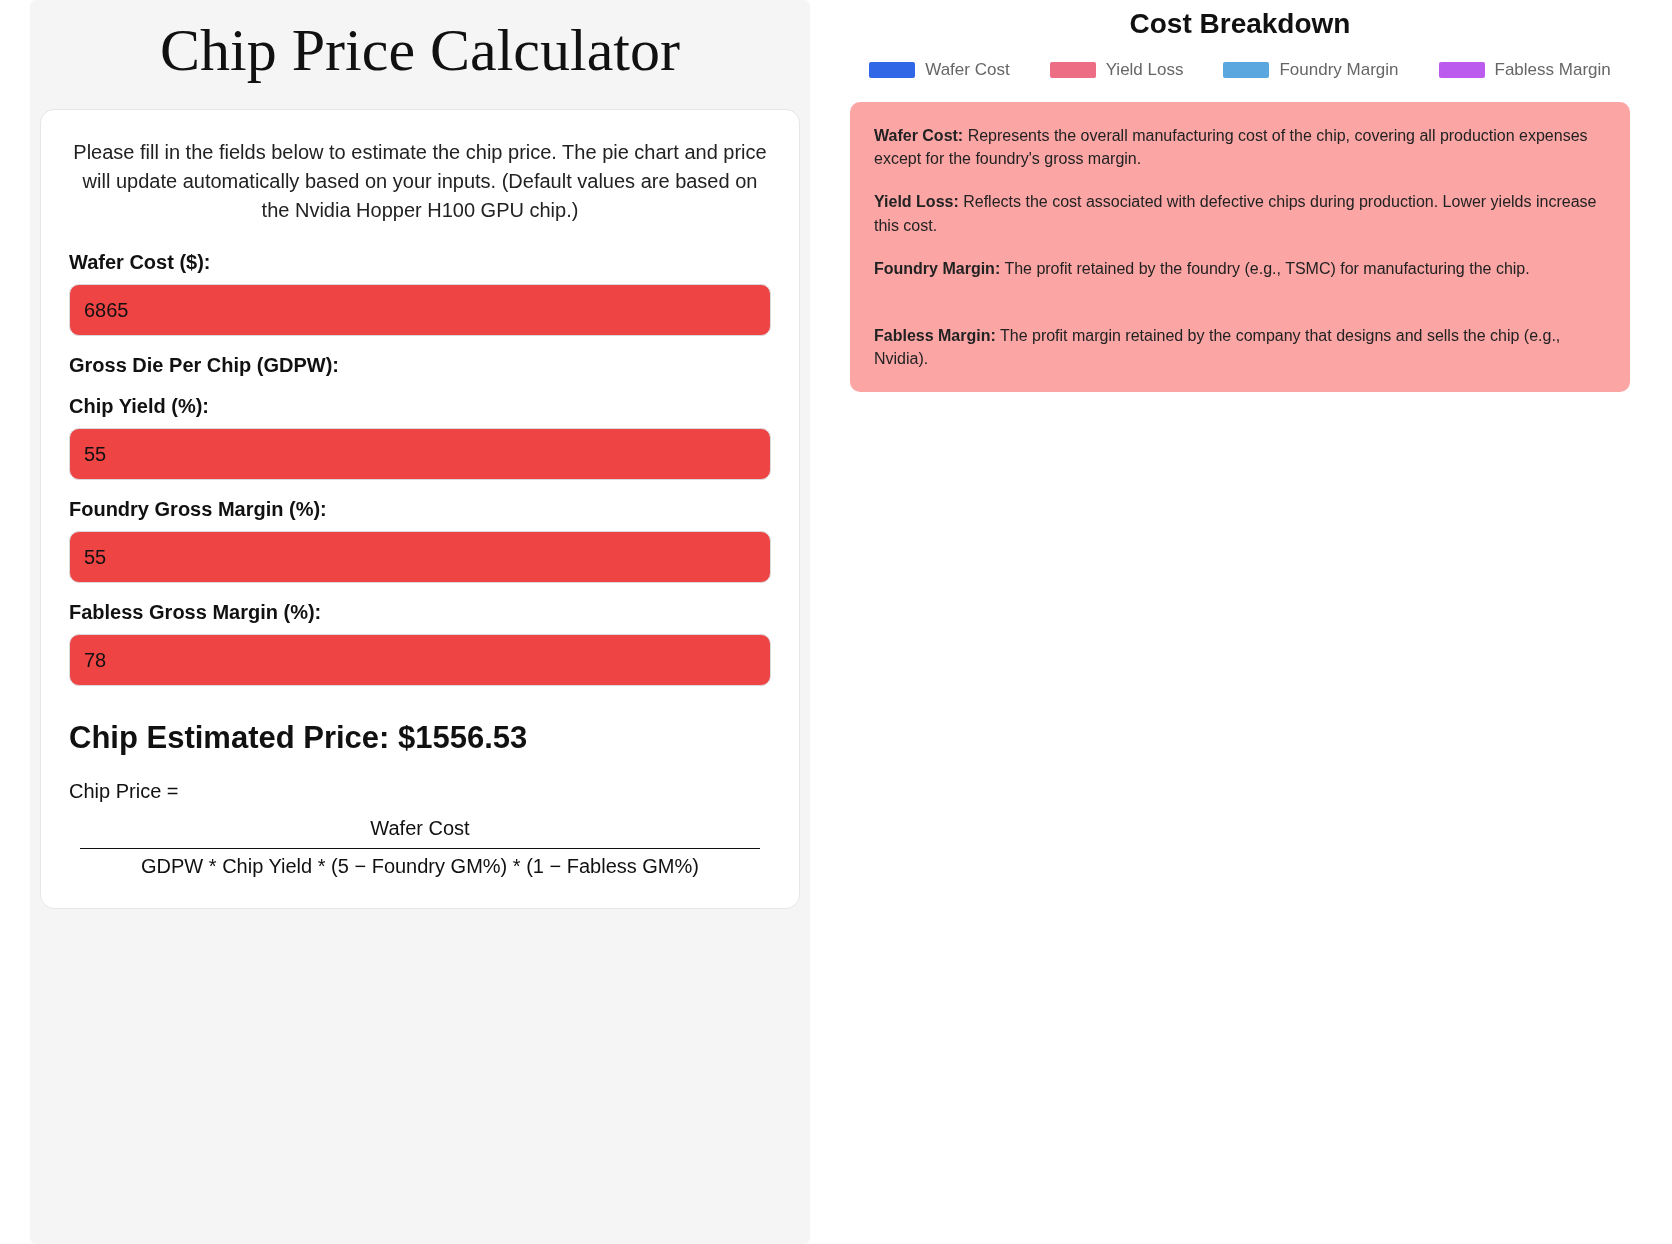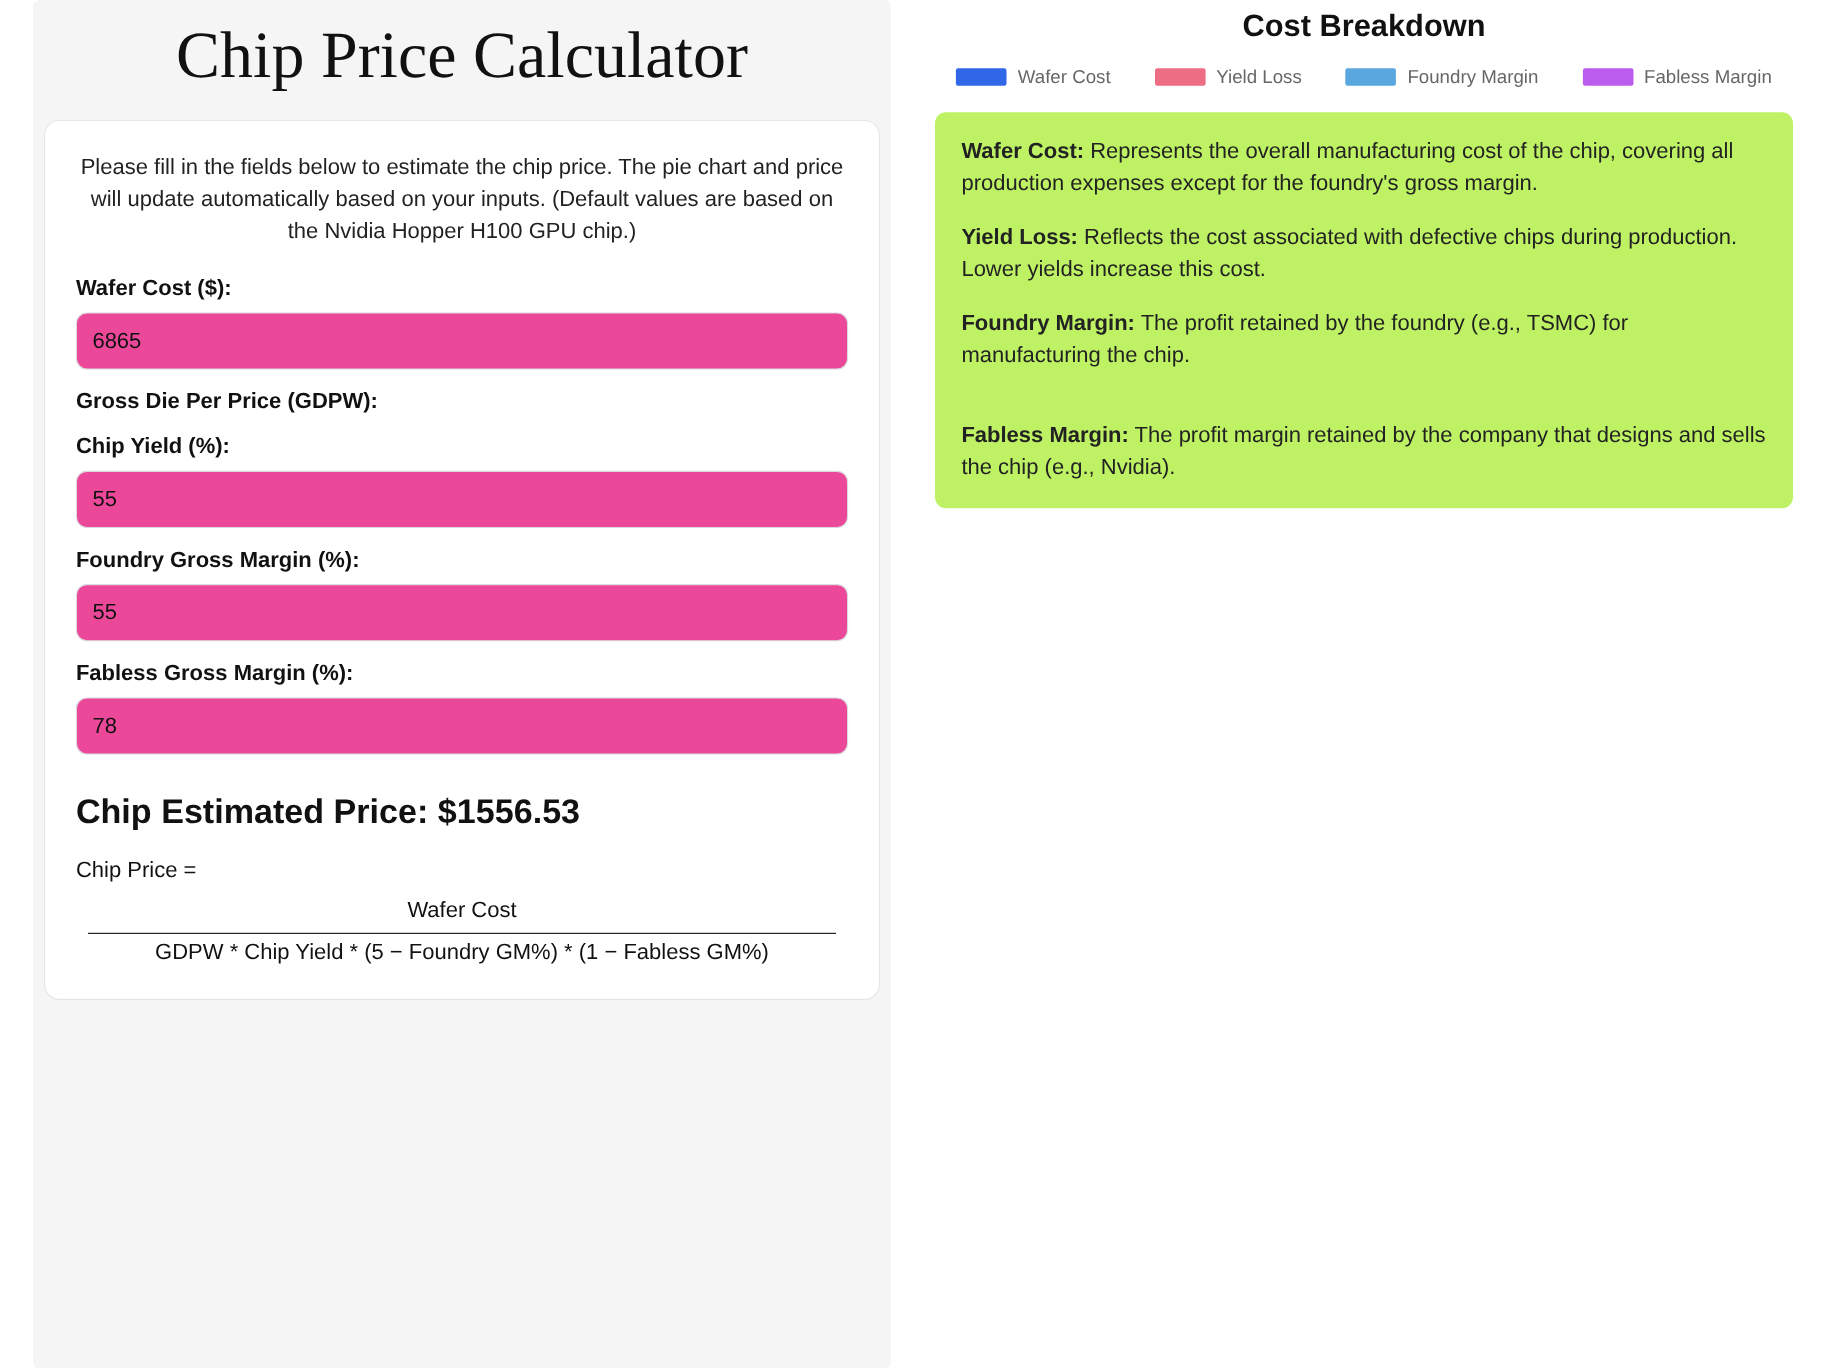--- a/index.html
+++ b/index.html
@@ -48,21 +48,21 @@
   }
   .field-label:first-of-type { margin-top: 0; }
   .input {
     width: 100%;
     height: 52px;
     border: 1px solid #d9d9de;
     border-radius: 10px;
     padding: 0 14px;
     font-size: 20px;
     color: #111;
-    background: #ec4899;
+    background: #ef4444;
   }
   .est-price {
     font-weight: 800;
     font-size: 31px;
     margin: 34px 0 24px;
     color: #111;
   }
   .formula-lead {
     font-size: 20px;
     margin-bottom: 14px;
@@ -121,44 +121,44 @@
     justify-content: center;
     gap: 40px;
     font-size: 17px;
     color: #666;
     margin: 6px 0 22px;
   }
   .legend-item { display: flex; align-items: center; gap: 10px; }
   .swatch { width: 46px; height: 16px; border-radius: 2px; }
 
   .glossary {
-    background: #bef264;
+    background: #fca5a5;
     border-radius: 10px;
     padding: 22px 24px;
-    font-size: 20px;
+    font-size: 16px;
     line-height: 1.45;
     color: #222;
   }
   .glossary p { margin: 0 0 20px; }
   .glossary p:last-child { margin-bottom: 0; margin-top: 44px; }
   .glossary b { font-weight: 700; }
 </style>
 </head>
 <body>
 
 <div class="left-col">
   <h1>Chip Price Calculator</h1>
 
   <div class="card">
     <p class="intro">Please fill in the fields below to estimate the chip price. The pie chart and price will update automatically based on your inputs. (Default values are based on the Nvidia Hopper H100 GPU chip.)</p>
 
     <div class="field-label">Wafer Cost ($):</div>
     <input class="input" type="text" value="6865" style="">
 
-    <div class="field-label">Gross Die Per Price (GDPW):</div>
+    <div class="field-label">Gross Die Per Chip (GDPW):</div>
 
     <div class="field-label">Chip Yield (%):</div>
     <input class="input" type="text" value="55" style="">
 
     <div class="field-label">Foundry Gross Margin (%):</div>
     <input class="input" type="text" value="55" style="">
 
     <div class="field-label">Fabless Gross Margin (%):</div>
     <input class="input" type="text" value="78" style="">
 

